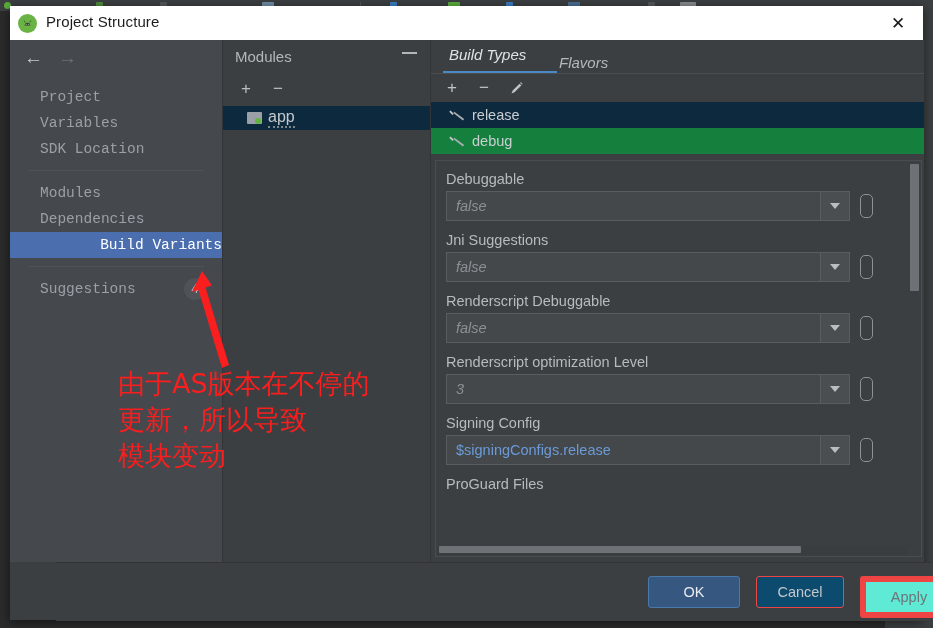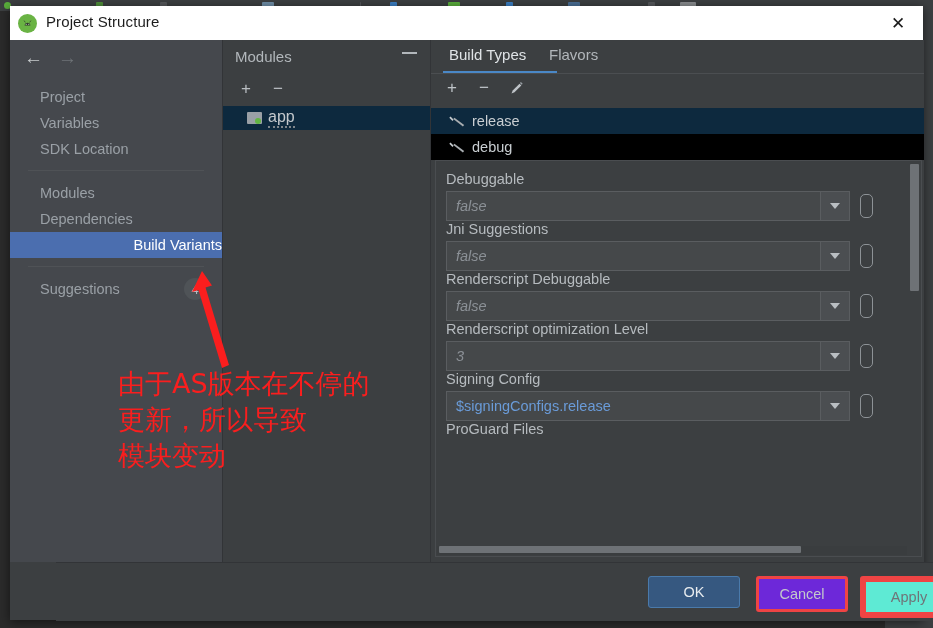--- a/index.html
+++ b/index.html
@@ -24,21 +24,21 @@
   .title-ico svg{display:block;}
   .title-text{position:absolute;left:36px;top:7px;font-size:15px;color:#1c1c1c;letter-spacing:.1px;}
   .close-btn{position:absolute;right:8px;top:4px;width:34px;height:26px;
              display:flex;align-items:center;justify-content:center;color:#1a1a1a;font-size:17px;cursor:default;}
 
   
   .leftnav{position:absolute;left:0;top:34px;width:212px;height:522px;background:#45484d;}
   .navarrows{position:absolute;left:0;top:6px;width:212px;height:28px;}
   .navarrows .arr{position:absolute;top:2px;font-size:19px;line-height:20px;color:#c8ccce;}
   .navarrows .arr.fwd{color:#6e7377;}
-  .nav-list{position:absolute;left:0;top:44px;width:212px;}
+  .nav-list{position:absolute;left:0;top:44px;width:212px;font-family:Liberation Mono, monospace;}
   .nav-item{height:26px;line-height:26px;padding-left:30px;color:#9aa0a6;font-size:14.5px;
             white-space:nowrap;cursor:default;}
   .nav-item.sel{background:#4b6eaf;color:#ffffff;text-align:right;}
   .nav-sep{height:1px;margin:8px 18px 9px 18px;background:#4f5256;}
   .badge{position:absolute;right:16px;width:22px;height:22px;border-radius:50%;
          background:#4f5357;color:#b6bcc2;font-size:13px;display:flex;align-items:center;justify-content:center;}
   .nav-row{position:relative;}
 
   
   .modules{position:absolute;left:212px;top:34px;width:208px;height:522px;background:#3c3f41;
@@ -53,39 +53,39 @@
   .mod-item{height:24px;display:flex;align-items:center;padding-left:24px;background:#0d293e;}
   .folder{position:relative;width:15px;height:12px;margin-right:6px;}
   .folder .body{position:absolute;left:0;top:2px;width:15px;height:10px;background:#9aa0a6;border-radius:1px;}
   .folder .tab{position:absolute;left:0;top:0px;width:7px;height:3px;background:#9aa0a6;border-radius:1px 1px 0 0;}
   .folder .dot{position:absolute;left:8px;top:6px;width:6px;height:6px;border-radius:50%;background:#62b543;}
   .mod-label{font-size:16px;color:#c4c9cd;border-bottom:2px dotted #7f868c;padding-bottom:0px;}
 
   
   .right{position:absolute;left:420px;top:34px;width:493px;height:522px;background:#3c3f41;
          border-left:1px solid #323437;}
-  .tabs{position:absolute;left:0;top:0;width:493px;height:34px;}
+  .tabs{position:absolute;left:0;top:0;width:493px;height:34px;font-style:italic;}
   .tab{position:absolute;top:6px;font-size:15px;color:#b2b7bb;padding:0 4px;cursor:default;}
   .tab.active{color:#dfe3e6;}
   .tab-underline{position:absolute;top:31px;height:3px;background:#4a88c7;}
   .tabs-rule{position:absolute;left:0;top:33px;width:493px;height:1px;background:#4b4e51;}
 
   .bt-tools{position:absolute;left:0;top:34px;width:493px;height:28px;background:#3c3f41;}
   .bt-tools .tbtn{position:absolute;top:2px;width:24px;height:24px;color:#bfc4c8;font-size:17px;
                   display:flex;align-items:center;justify-content:center;}
 
-  .bt-list{position:absolute;left:0;top:68px;width:493px;height:52px;background:#000000;}
+  .bt-list{position:absolute;left:0;top:62px;width:493px;height:52px;background:#15803d;}
   .bt-item{height:26px;display:flex;align-items:center;padding-left:18px;font-size:14.5px;color:#c9ced2;}
   .bt-item.sel{background:#0d293e;}
   .hammer{width:16px;height:14px;margin-right:7px;}
 
   .form-wrap{position:absolute;left:4px;top:120px;width:485px;height:395px;background:#3c3f41;
              border:1px solid #4a4d50;overflow:hidden;}
   .form{position:absolute;left:0;top:0;width:470px;padding:10px 0 0 10px;}
-  .field{}
+  .field{margin-bottom:11px;}
   .flabel{font-size:14.5px;color:#b6bbbf;margin-bottom:4px;}
   .frow{display:flex;align-items:center;}
   .combo{position:relative;width:402px;height:28px;background:#45484a;border:1px solid #5a5d60;
          display:flex;align-items:center;}
   .combo .val{padding-left:9px;font-size:14.5px;font-style:italic;color:#8b9096;}
   .combo .val.blue{color:#6a9bd8;font-style:normal;}
   .combo .drop{position:absolute;right:0;top:0;width:28px;height:28px;border-left:1px solid #5a5d60;
                background:#4b4e51;display:flex;align-items:center;justify-content:center;}
   .caret{width:0;height:0;border-left:5px solid transparent;border-right:5px solid transparent;
          border-top:6px solid #b9bec2;}
@@ -95,21 +95,21 @@
   .vscroll{position:absolute;right:1px;top:1px;width:10px;height:393px;background:#3c3f41;}
   .vthumb{position:absolute;right:1px;top:2px;width:9px;height:127px;background:#6e7276;border-radius:1px;}
   .hscroll{position:absolute;left:1px;bottom:1px;width:470px;height:9px;background:#3a3d3f;}
   .hthumb{position:absolute;left:2px;bottom:2px;width:362px;height:7px;background:#6e7276;border-radius:1px;}
 
   
   .bottom{position:absolute;left:0;top:556px;width:913px;height:58px;background:#3c3f41;border-top:1px solid #323437;margin-left:46px;}
   .btn{position:absolute;top:13px;height:30px;font-size:14.5px;border-radius:3px;
        display:flex;align-items:center;justify-content:center;cursor:default;}
   .btn.ok{background:#365880;border:1px solid #4a7aab;color:#e8ecef;}
-  .btn.cancel{background:#6d28d9;border:3px solid #ef4444;color:#c3c8cc;}
+  .btn.cancel{background:#0c4a6e;border:1px solid #ef4444;color:#c3c8cc;}
   .btn.apply{background:#5eead4;border:6px solid #ef4444;color:#6f7478;}
 
   .watermark{position:absolute;right:3px;top:592px;font-size:14px;color:#f2f3f4;
              font-family:"Liberation Sans",sans-serif;text-shadow:0 1px 1px rgba(0,0,0,.6);}
 
   
   .anno-text{position:absolute;left:118px;top:366px;width:320px;color:#fa1e1e;font-size:27px;
              line-height:36px;font-family:"DejaVu Sans",sans-serif;white-space:pre-line;}
   .anno-arrow{position:absolute;left:140px;top:270px;pointer-events:none;}
 </style>
@@ -191,21 +191,21 @@
               <span class="dot"></span>
           </span>
           <span class="mod-label">app</span>
         </div>
       </div>
     </div>
 
     <div class="right">
       <div class="tabs">
         <span class="tab active" style="left:14px;">Build Types</span>
-        <span class="tab" style="left:114px;">Flavors</span>
+        <span class="tab" style="left:124px;margin-top:8px;">Flavors</span>
         <span class="tab-underline" style="left:12px;width:114px;"></span>
         <span class="tabs-rule"></span>
       </div>
 
       <div class="bt-tools">
         <span class="tbtn" style="left:9px;">+</span>
         <span class="tbtn" style="left:41px;">−</span>
         <span class="tbtn" style="left:73px;">
           <svg width="15" height="15" viewBox="0 0 15 15">
             <path d="M2.5 12.5l1.2-3 6.8-6.8 1.8 1.8-6.8 6.8z" fill="#bfc4c8"></path>

